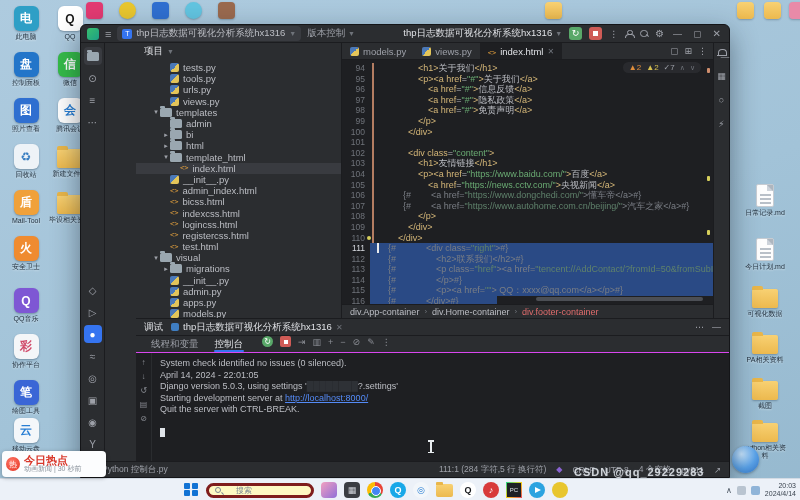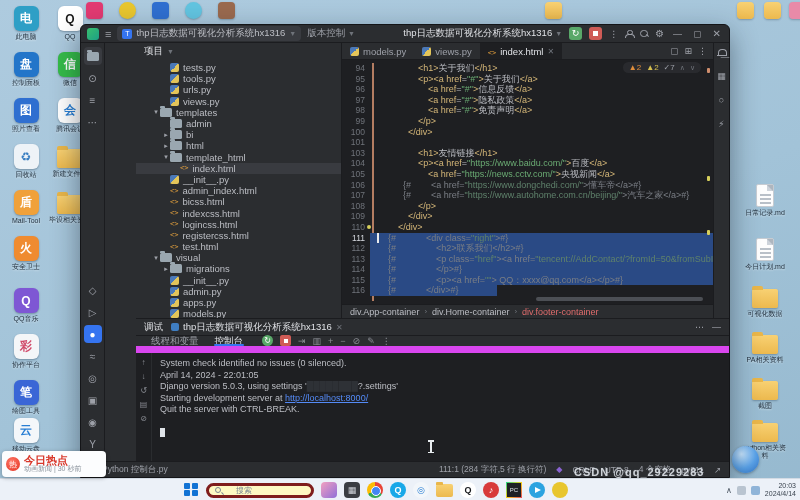--- a/index.html
+++ b/index.html
@@ -135,21 +135,21 @@
   .bell{width:9px;height:8px;position:relative;}
   .bell::before{content:"";position:absolute;left:1px;top:0;width:7px;height:6px;border:1.1px solid #9da0a8;border-bottom:none;border-radius:4px 4px 0 0;}
   .bell::after{content:"";position:absolute;left:0;top:5.6px;width:9px;height:1.1px;background:#9da0a8;box-shadow:3.5px 2px 0 -0.2px #9da0a8;}
 
   .debug{height:144px;flex:0 0 144px;display:flex;flex-direction:column;background:#1e1f22;}
   .dbg-head{height:17px;flex:0 0 17px;display:flex;align-items:center;gap:8px;padding:0 8px;background:#2b2d30;font-size:9.5px;border-bottom:1px solid #1b1c1f;}
   .dbg-title{color:#dfe1e5;}
   .dbg-tab{display:flex;align-items:center;gap:4px;color:#dfe1e5;}
   .dbg-tab .sq{width:8px;height:8px;border-radius:2px;background:#3f7ec2;}
   .dbg-head-r{margin-left:auto;display:flex;gap:8px;color:#9da0a8;font-size:9px;}
-  .dbg-tabs{height:17px;flex:0 0 17px;display:flex;align-items:flex-end;gap:2px;padding:0 8px;background:#2b2d30;font-size:9.5px;border-bottom:7px solid #d946ef;}
+  .dbg-tabs{height:17px;flex:0 0 17px;display:flex;align-items:flex-start;gap:2px;padding:0 8px;background:#2b2d30;font-size:9.5px;border-bottom:1px solid #d946ef;}
   .dtab{padding:0 7px;height:100%;display:flex;align-items:center;color:#9da0a8;position:relative;}
   .dtab.active{color:#dfe1e5;}
   .dtab.active::after{content:"";position:absolute;left:6px;right:6px;bottom:0;height:2px;background:#3574f0;border-radius:1px;}
   .dbg-toolbar{display:flex;align-items:center;gap:7px;margin-left:10px;}
   .dtb-green{width:11px;height:11px;border-radius:50%;background:#59a869;color:#fff;font-size:8px;line-height:11px;text-align:center;}
   .dtb-red{width:11px;height:11px;border-radius:2px;background:#cf5b56;display:flex;align-items:center;justify-content:center;}
   .dtb-red span{width:4px;height:4px;background:#fff;}
   .dtb{color:#8b8e95;font-size:9px;}
   .dbg-body{flex:1;display:flex;min-height:0;}
   .dbg-tools{width:16px;flex:0 0 16px;border-right:1px solid #2a2c2f;display:flex;flex-direction:column;align-items:center;gap:5px;padding-top:5px;}
@@ -538,20 +538,21 @@
               <div class="vcs-stripe"></div>
               <div class="lines" id="lines">
                   <div class="line"><div class="gut">94</div><div class="codewrap"><span class="k-w">                </span><span class="k-g">&lt;h1&gt;</span><span class="k-w">关于我们</span><span class="k-g">&lt;/h1&gt;</span></div></div>
                   <div class="line"><div class="gut">95</div><div class="codewrap"><span class="k-w">                </span><span class="k-g">&lt;p&gt;&lt;a href</span><span class="k-w">=</span><span class="k-s">"#"</span><span class="k-g">&gt;</span><span class="k-w">关于我们</span><span class="k-g">&lt;/a&gt;</span></div></div>
                   <div class="line"><div class="gut">96</div><div class="codewrap"><span class="k-w">                    </span><span class="k-g">&lt;a href</span><span class="k-w">=</span><span class="k-s">"#"</span><span class="k-g">&gt;</span><span class="k-w">信息反馈</span><span class="k-g">&lt;/a&gt;</span></div></div>
                   <div class="line"><div class="gut">97</div><div class="codewrap"><span class="k-w">                    </span><span class="k-g">&lt;a href</span><span class="k-w">=</span><span class="k-s">"#"</span><span class="k-g">&gt;</span><span class="k-w">隐私政策</span><span class="k-g">&lt;/a&gt;</span></div></div>
                   <div class="line"><div class="gut">98</div><div class="codewrap"><span class="k-w">                    </span><span class="k-g">&lt;a href</span><span class="k-w">=</span><span class="k-s">"#"</span><span class="k-g">&gt;</span><span class="k-w">免责声明</span><span class="k-g">&lt;/a&gt;</span></div></div>
                   <div class="line"><div class="gut">99</div><div class="codewrap"><span class="k-w">                </span><span class="k-g">&lt;/p&gt;</span></div></div>
                   <div class="line"><div class="gut">100</div><div class="codewrap"><span class="k-w">            </span><span class="k-g">&lt;/div&gt;</span></div></div>
                   <div class="line"><div class="gut">101</div><div class="codewrap"><span class="k-w"></span></div></div>
+                  <div class="line"><div class="gut">102</div><div class="codewrap"><span class="k-w">            </span><span class="k-g">&lt;div class</span><span class="k-w">=</span><span class="k-s">"content"</span><span class="k-g">&gt;</span></div></div>
                   <div class="line"><div class="gut">103</div><div class="codewrap"><span class="k-w">                </span><span class="k-g">&lt;h1&gt;</span><span class="k-w">友情链接</span><span class="k-g">&lt;/h1&gt;</span></div></div>
                   <div class="line"><div class="gut">104</div><div class="codewrap"><span class="k-w">                </span><span class="k-g">&lt;p&gt;&lt;a href</span><span class="k-w">=</span><span class="k-s">"https://www.baidu.com/"</span><span class="k-g">&gt;</span><span class="k-w">百度</span><span class="k-g">&lt;/a&gt;</span></div></div>
                   <div class="line"><div class="gut">105</div><div class="codewrap"><span class="k-w">                    </span><span class="k-g">&lt;a href</span><span class="k-w">=</span><span class="k-s">"https://news.cctv.com/"</span><span class="k-g">&gt;</span><span class="k-w">央视新闻</span><span class="k-g">&lt;/a&gt;</span></div></div>
                   <div class="line"><div class="gut">106</div><div class="codewrap"><span class="k-c">          {#        &lt;a href=</span><span class="k-u">"https://www.dongchedi.com/"</span><span class="k-c">&gt;懂车帝&lt;/a&gt;#}</span></div></div>
                   <div class="line"><div class="gut">107</div><div class="codewrap"><span class="k-c">          {#        &lt;a href=</span><span class="k-u">"https://www.autohome.com.cn/beijing/"</span><span class="k-c">&gt;汽车之家&lt;/a&gt;#}</span></div></div>
                   <div class="line"><div class="gut">108</div><div class="codewrap"><span class="k-w">                </span><span class="k-g">&lt;/p&gt;</span></div></div>
                   <div class="line"><div class="gut">109</div><div class="codewrap"><span class="k-w">            </span><span class="k-g">&lt;/div&gt;</span></div></div>
                   <div class="line"><div class="gut">110<div class="dot"></div></div><div class="codewrap"><span class="k-w">        </span><span class="k-g">&lt;/div&gt;</span></div></div>
                   <div class="line sel"><div class="gut cur">111</div><div class="codewrap"><div class="caret"></div><span class="k-c">    {#            &lt;div class=</span><span class="k-u">"right"</span><span class="k-c">&gt;#}</span></div></div>
                   <div class="line sel"><div class="gut">112</div><div class="codewrap"><span class="k-c">    {#                &lt;h2&gt;联系我们&lt;/h2&gt;#}</span></div></div>

